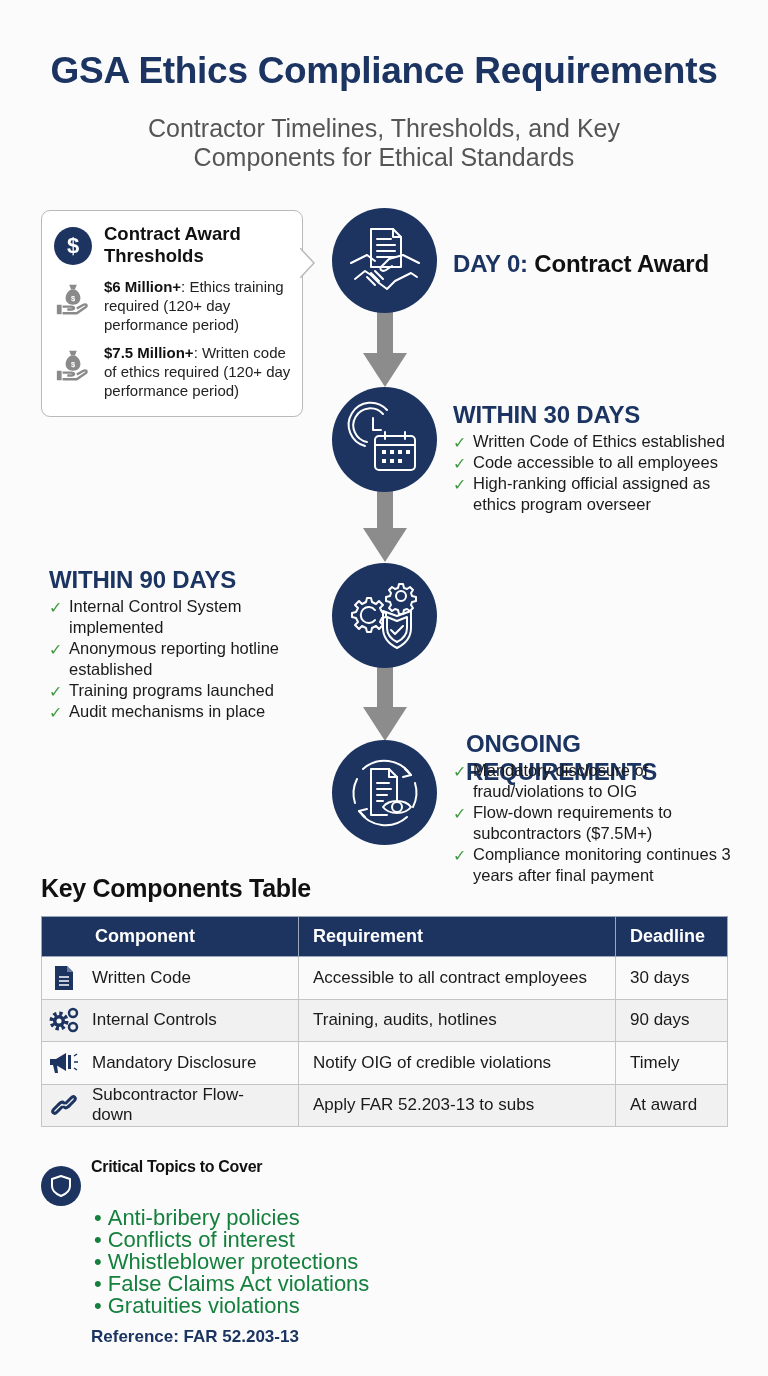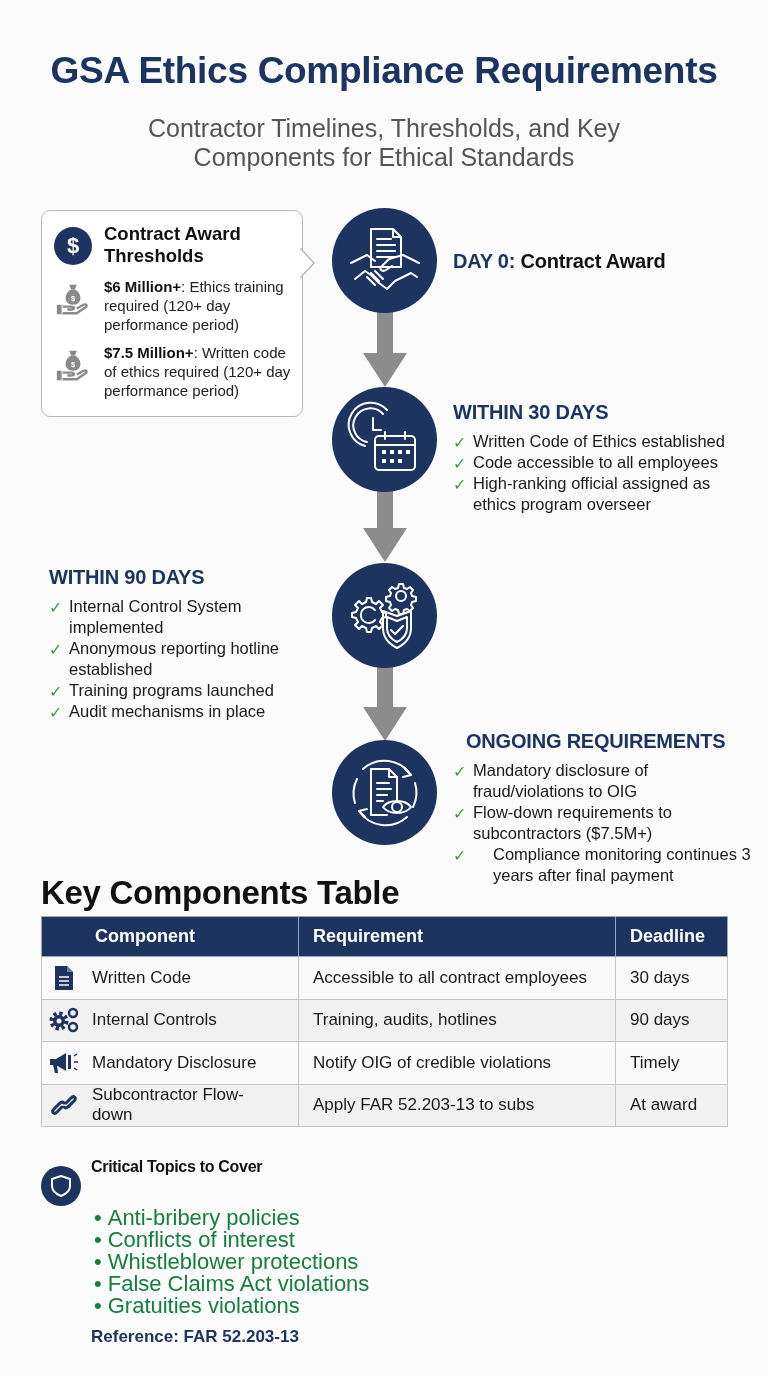--- a/index.html
+++ b/index.html
@@ -21,28 +21,28 @@
   .callout-title { margin-left: 12px; font-size: 18.5px; font-weight: bold; line-height: 22px; color: #111; }
   .thr { position: absolute; left: 12px; display: flex; }
   .thr .moneybag { width: 38px; height: 38px; margin-top: 4px; }
   .thr-text { margin-left: 12px; font-size: 15px; line-height: 19px; color: #222; width: 190px; }
   .thr-text b { font-weight: bold; color: #111; }
 
   
   .node { position: absolute; left: 332px; width: 105px; height: 105px; border-radius: 50%;
     background: #1d3461; display: flex; align-items: center; justify-content: center; }
   .arrow { position: absolute; left: 363px; width: 44px; }
-  .stage-head { position: absolute; font-size: 20px; font-weight: bold; color: #1b3461; letter-spacing: -0.2px; }
+  .stage-head { position: absolute; font-size: 24px; font-weight: bold; color: #1b3461; letter-spacing: -0.2px; }
   .stage-head .dark { color: #111; }
   .checklist { position: absolute; list-style: none; font-size: 16.5px; line-height: 21px; color: #1a1a1a; }
   .checklist li { position: relative; padding-left: 20px; }
   .checklist li .ck { position: absolute; left: 0; top: 1px; color: #3f9a3f; font-size: 16px; }
 
   
-  .table-title { position: absolute; left: 41px; top: 874px; font-size: 33px; font-weight: bold; color: #111; letter-spacing: -0.3px; }
+  .table-title { position: absolute; left: 41px; top: 874px; font-size: 25px; font-weight: bold; color: #111; letter-spacing: -0.3px; }
   table.kc { position: absolute; left: 41px; top: 916px; width: 687px; border-collapse: collapse; font-size: 17px; }
   table.kc th { background: #1d3461; color: #fff; font-weight: bold; text-align: left; height: 40px; padding: 0 14px;
     border: 1px solid #9aa6ba; font-size: 18px; }
   table.kc td { height: 42.5px; border: 1px solid #c5c5c5; padding: 0 14px; color: #1a1a1a; }
   table.kc tr:nth-child(even) td { background: #f1f1f1; }
   table.kc tr:nth-child(odd) td { background: #fafafa; }
   .c1 { width: 257px; }
   .c3 { width: 112px; }
   .comp-cell { display: flex; align-items: center; margin-left: -8px; }
   .comp-cell .ti { width: 32px; height: 28px; display: flex; align-items: center; justify-content: center; margin-right: 12px; }
@@ -189,21 +189,21 @@
       <line x1="34" y1="44" x2="44" y2="44"></line>
       <line x1="34" y1="50" x2="40" y2="50"></line>
     <path d="M40 56 C 46 48, 62 48, 68 56 C 62 64, 46 64, 40 56 Z"></path>
     <circle cx="54" cy="56" r="5"></circle>
   </svg>
 </div>
 <div class="stage-head" style="left:466px;top:730px;">ONGOING REQUIREMENTS</div>
 <ul class="checklist" style="left:453px;top:760px;width:290px;">
   <li><span class="ck">✓</span><span style="display:inline-block;width:200px;">Mandatory disclosure of fraud/violations to OIG</span></li>
   <li><span class="ck">✓</span><span style="display:inline-block;width:220px;">Flow-down requirements to subcontractors ($7.5M+)</span></li>
-  <li><span class="ck">✓</span><span style="display:inline-block;width:260px;margin-left:20px;">Compliance monitoring continues 3 years after final payment</span></li>
+  <li><span class="ck">✓</span><span style="display:inline-block;width:260px;">Compliance monitoring continues 3 years after final payment</span></li>
 </ul>
 
 <div class="table-title">Key Components Table</div>
 <table class="kc">
   <thead>
     <tr>
       <th class="c1">Component</th>
       <th>Requirement</th>
       <th class="c3">Deadline</th>
     </tr>

